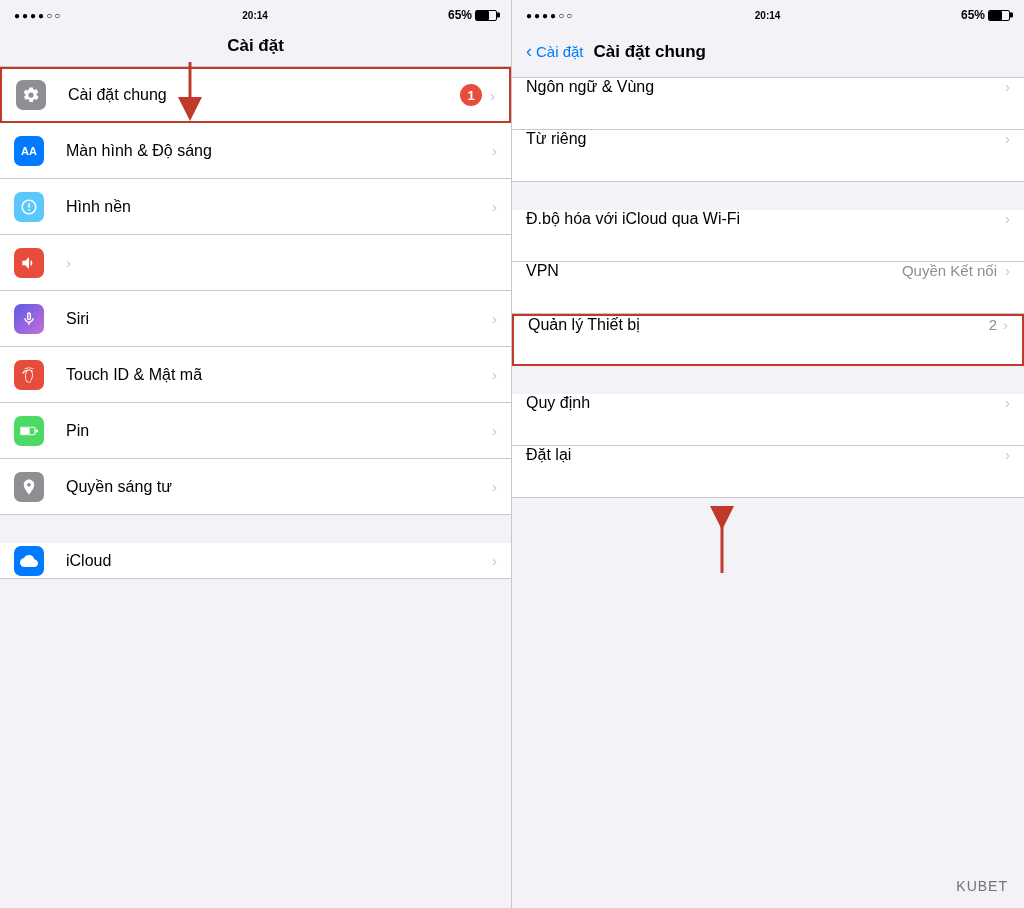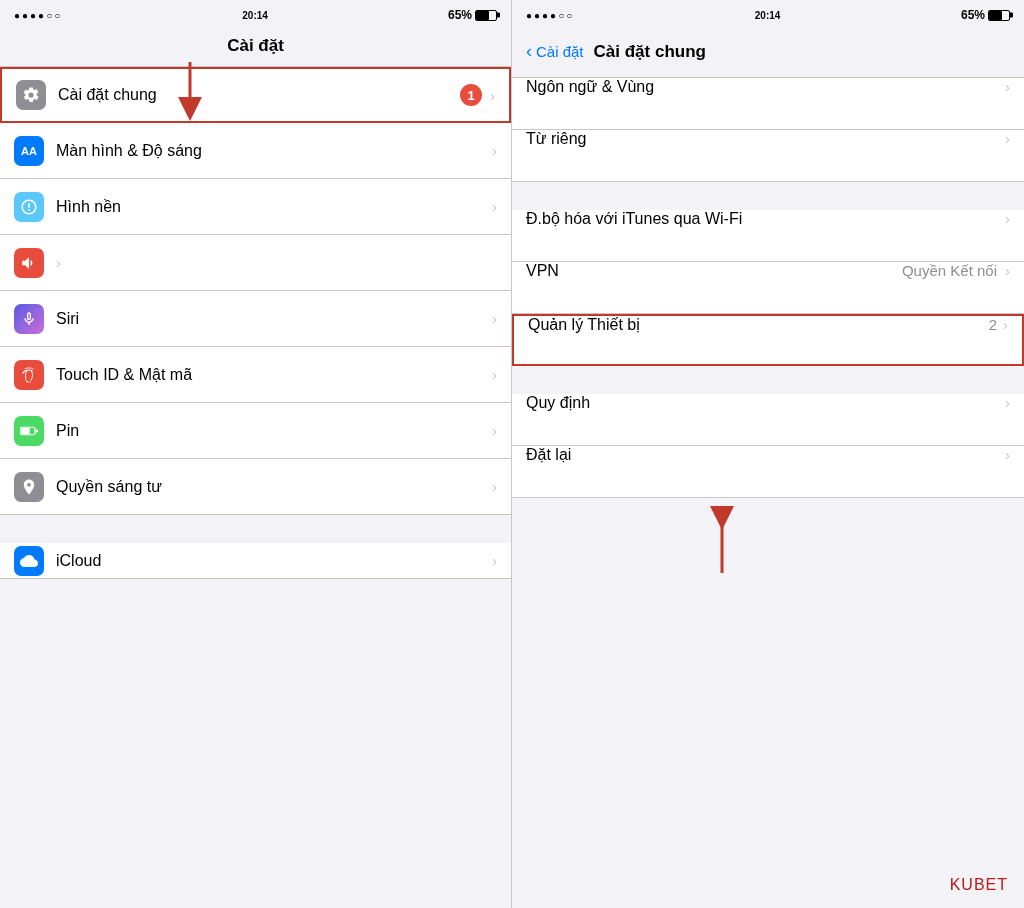--- a/index.html
+++ b/index.html
@@ -103,21 +103,21 @@
       z-index: 5;
     }
 
     .settings-item-icon {
       width: 30px;
       height: 30px;
       border-radius: 7px;
       display: flex;
       align-items: center;
       justify-content: center;
-      margin-right: 12px;
+      margin-right: 22px;
       flex-shrink: 0;
       font-size: 16px;
       color: #fff;
     }
 
     .icon-gray { background: #8e8e93; }
     .icon-blue { background: #007aff; }
     .icon-teal { background: #5ac8fa; }
     .icon-red { background: #e74c3c; }
     .icon-pink-red { background: #e74c3c; }
@@ -243,22 +243,22 @@
 
     .right-section-divider {
       height: 28px;
       background: #f2f2f7;
     }
 
     .kubet-label {
       position: absolute;
       bottom: 14px;
       right: 16px;
-      font-size: 16px;
-      color: #b91c1c;
+      font-size: 14px;
+      color: #737373;
       font-weight: 400;
       letter-spacing: 1px;
     }
 
   </style>
 </head>
 <body>
 
 <div class="phone-panel">
 
@@ -412,21 +412,21 @@
     </div>
 
     <div class="right-item">
       <span class="right-item-label">Từ riêng</span>
       <span class="right-chevron">›</span>
     </div>
 
     <div class="right-section-divider"></div>
 
     <div class="right-item">
-      <span class="right-item-label">Đ.bộ hóa với iTunes qua Wi-Fi</span>
+      <span class="right-item-label">Đ.bộ hóa với iCloud qua Wi-Fi</span>
       <span class="right-chevron">›</span>
     </div>
 
     <div class="right-item">
       <span class="right-item-label">VPN</span>
       <span class="right-item-value">Quyền Kết nối</span>
       <span class="right-chevron">›</span>
     </div>
 
     <div class="right-item highlighted">

